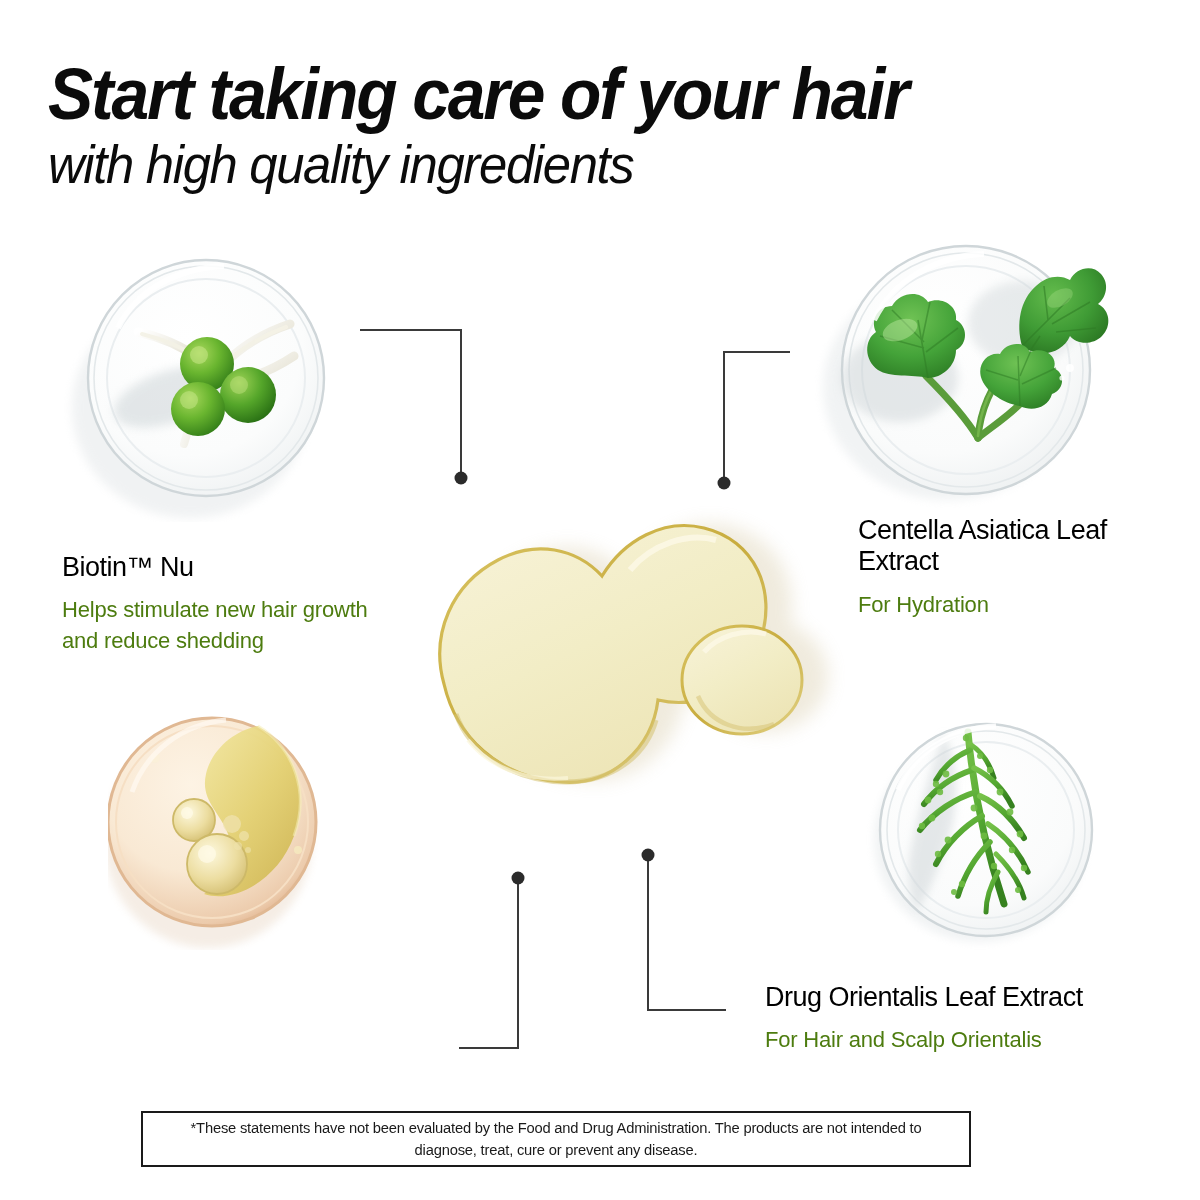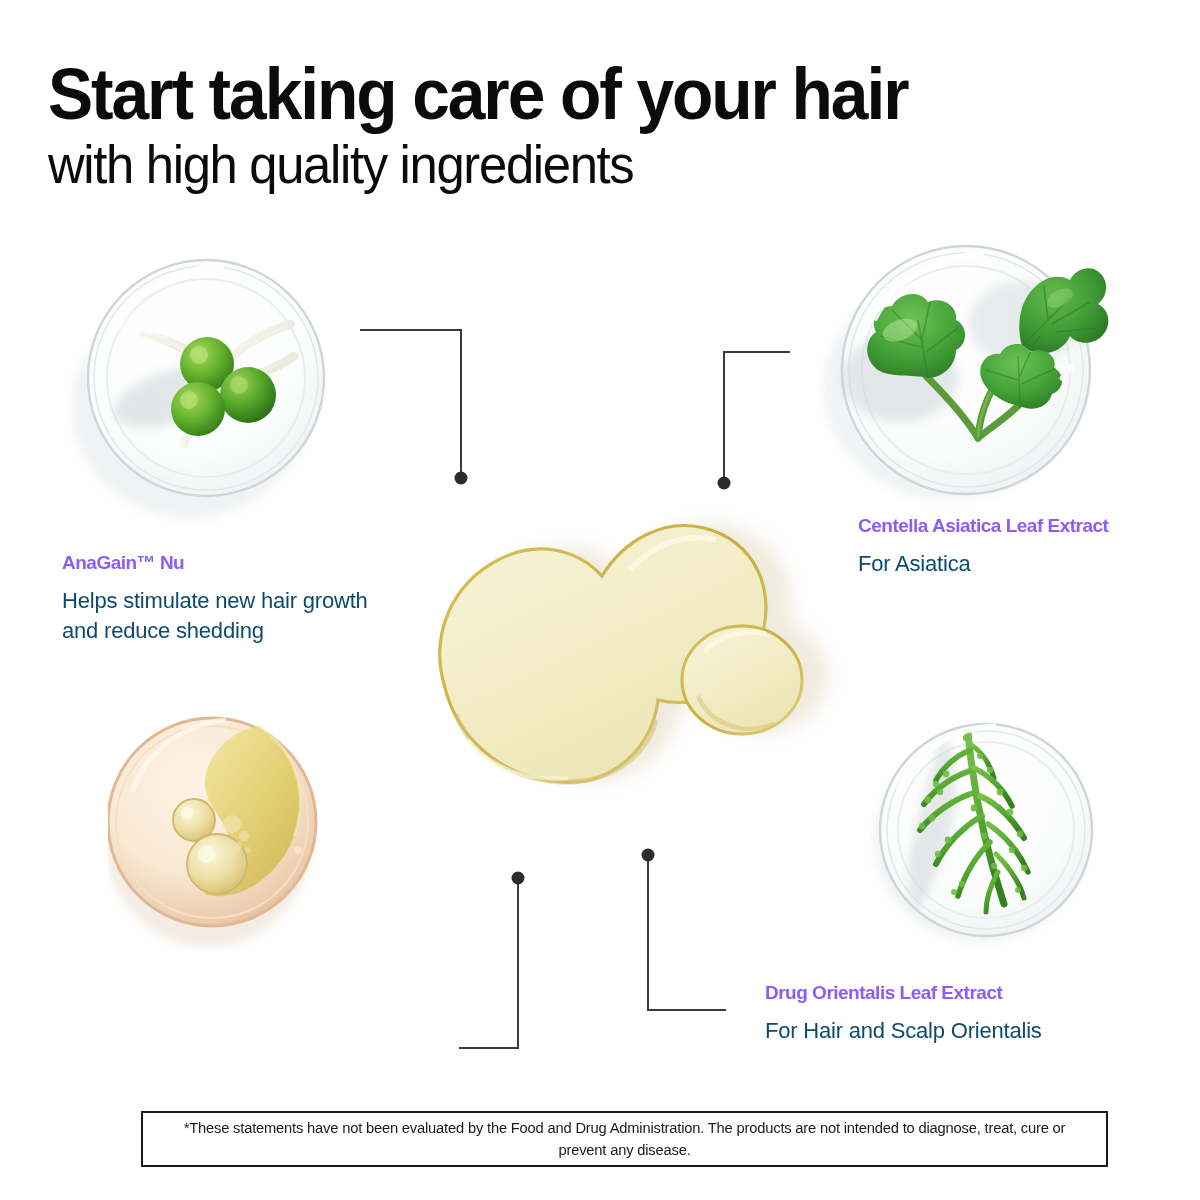--- a/index.html
+++ b/index.html
@@ -19,20 +19,21 @@
     background: #ffffff;
     overflow: hidden;
   }
 
   
   .headline {
     position: absolute;
     left: 48px;
     top: 58px;
     width: 1110px;
+    font-style: italic;
   }
   .headline-main {
     font-size: 72px;
     font-weight: 700;
     letter-spacing: -2.2px;
     line-height: 1.0;
     color: #0b0b0b;
     white-space: nowrap;
     transform: scaleX(0.94);
     transform-origin: left center;
@@ -45,31 +46,31 @@
     color: #0b0b0b;
     margin-top: 6px;
     white-space: nowrap;
     transform: scaleX(0.94);
     transform-origin: left center;
   }
 
   
   .label-block { position: absolute; }
   .label-title {
-    font-size: 19px;
-    font-weight: 700;
-    color: #8b5cf6;
+    font-size: 27px;
+    font-weight: 400;
+    color: #000000;
     letter-spacing: -0.5px;
     line-height: 1.16;
     margin: 0 0 12px 0;
   }
   .label-desc {
     font-size: 22px;
     font-weight: 400;
-    color: #0c4a6e;
+    color: #4d7c0f;
     letter-spacing: -0.2px;
     line-height: 1.36;
     margin: 0;
   }
 
   #block-anagain { left: 62px; top: 552px; width: 320px; }
   #block-centella { left: 858px; top: 515px; width: 300px; }
   #block-biotin   { left: 60px;  top: 982px; width: 400px; }
   #block-biota    { left: 765px; top: 982px; width: 400px; }
 
@@ -98,21 +99,21 @@
     position: absolute;
     left: 398px; top: 452px;
     width: 450px; height: 400px;
   }
 
   
   #disclaimer {
     position: absolute;
     left: 141px;
     top: 1111px;
-    width: 967px;
+    width: 830px;
     height: 56px;
     border: 2.5px solid #1a1a1a;
     display: flex;
     align-items: center;
     justify-content: center;
     box-sizing: border-box;
   }
   #disclaimer p {
     margin: 0;
     font-size: 15.5px;
@@ -480,27 +481,27 @@
       <path d="M 58 262 C 72 302, 118 330, 168 330 C 214 330, 248 304, 258 268" fill="none" stroke="#d6c271" stroke-width="5" opacity="0.55"></path>
       <path d="M 70 288 C 92 316, 130 330, 170 326" fill="none" stroke="#fbf6dc" stroke-width="4" opacity="0.7"></path>
 
       <ellipse cx="344" cy="228" rx="60" ry="54" fill="url(#serumFill)" stroke="url(#serumRim)" stroke-width="3"></ellipse>
       <path d="M 306 200 C 320 184, 346 176, 368 182" fill="none" stroke="#fdfaea" stroke-width="5" opacity="0.7"></path>
       <path d="M 300 244 C 312 272, 344 284, 376 272" fill="none" stroke="#d6c271" stroke-width="4.5" opacity="0.5"></path>
     </svg>
   </div>
 
   <div class="label-block" id="block-anagain">
-    <p class="label-title">AnaGain™ Nu</p>
+    <p class="label-title">Biotin™ Nu</p>
     <p class="label-desc">Helps stimulate new hair growth and reduce shedding</p>
   </div>
 
   <div class="label-block" id="block-centella">
     <p class="label-title">Centella Asiatica Leaf Extract</p>
-    <p class="label-desc">For Asiatica</p>
+    <p class="label-desc">For Hydration</p>
   </div>
 
 
   <div class="label-block" id="block-biota">
     <p class="label-title">Drug Orientalis Leaf Extract</p>
     <p class="label-desc">For Hair and Scalp Orientalis</p>
   </div>
 
   <div id="disclaimer">
     <p>*These statements have not been evaluated by the Food and Drug Administration. The products are not intended to diagnose, treat, cure or prevent any disease.</p>

